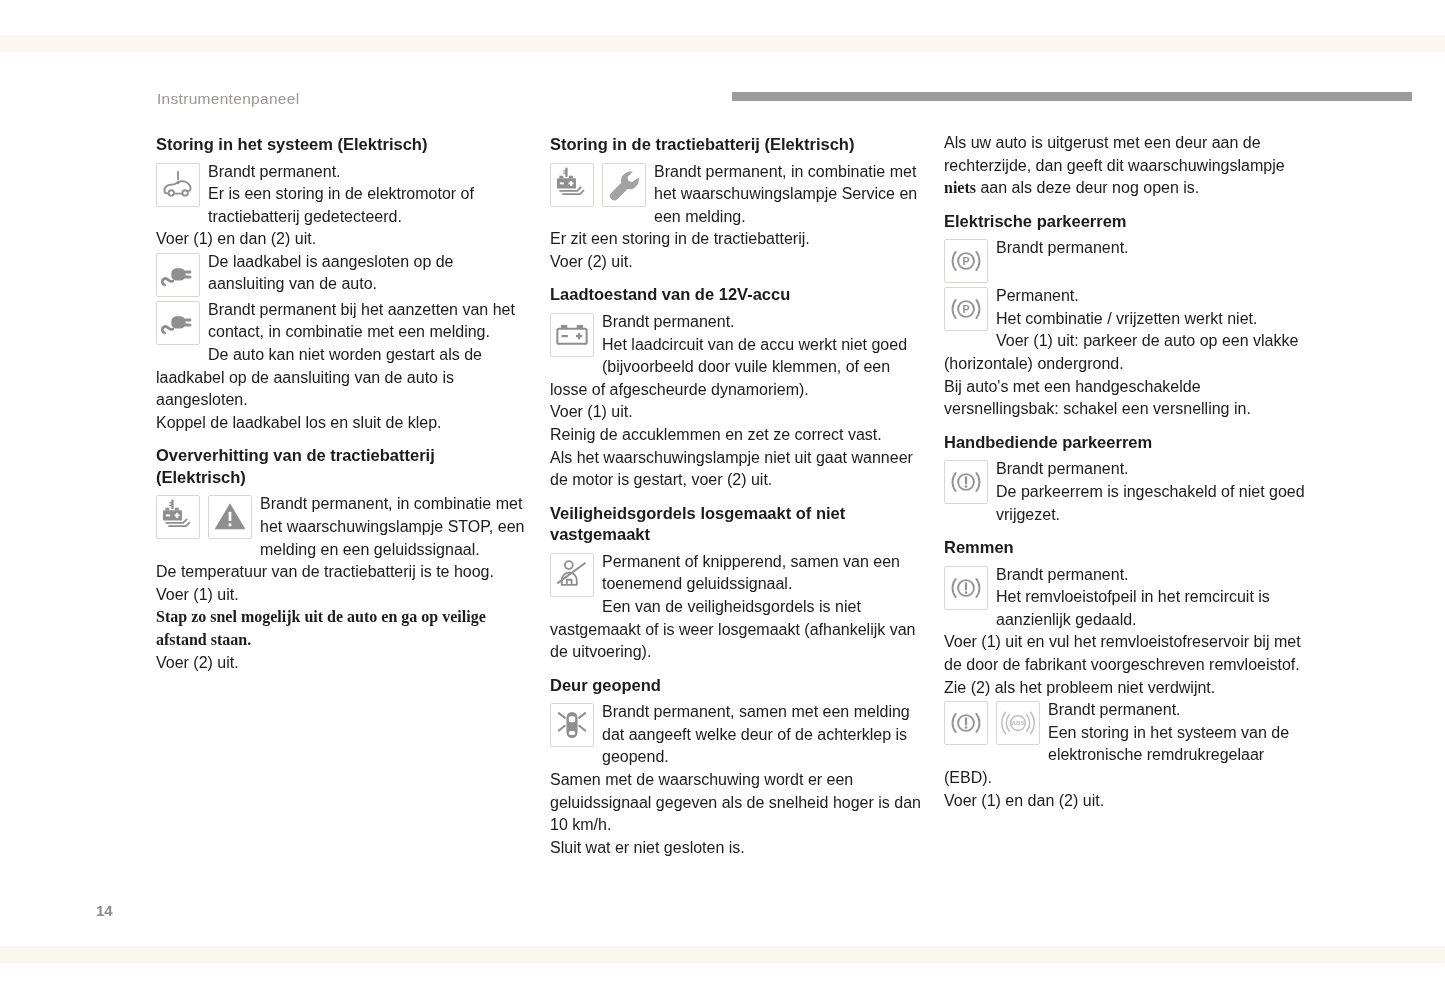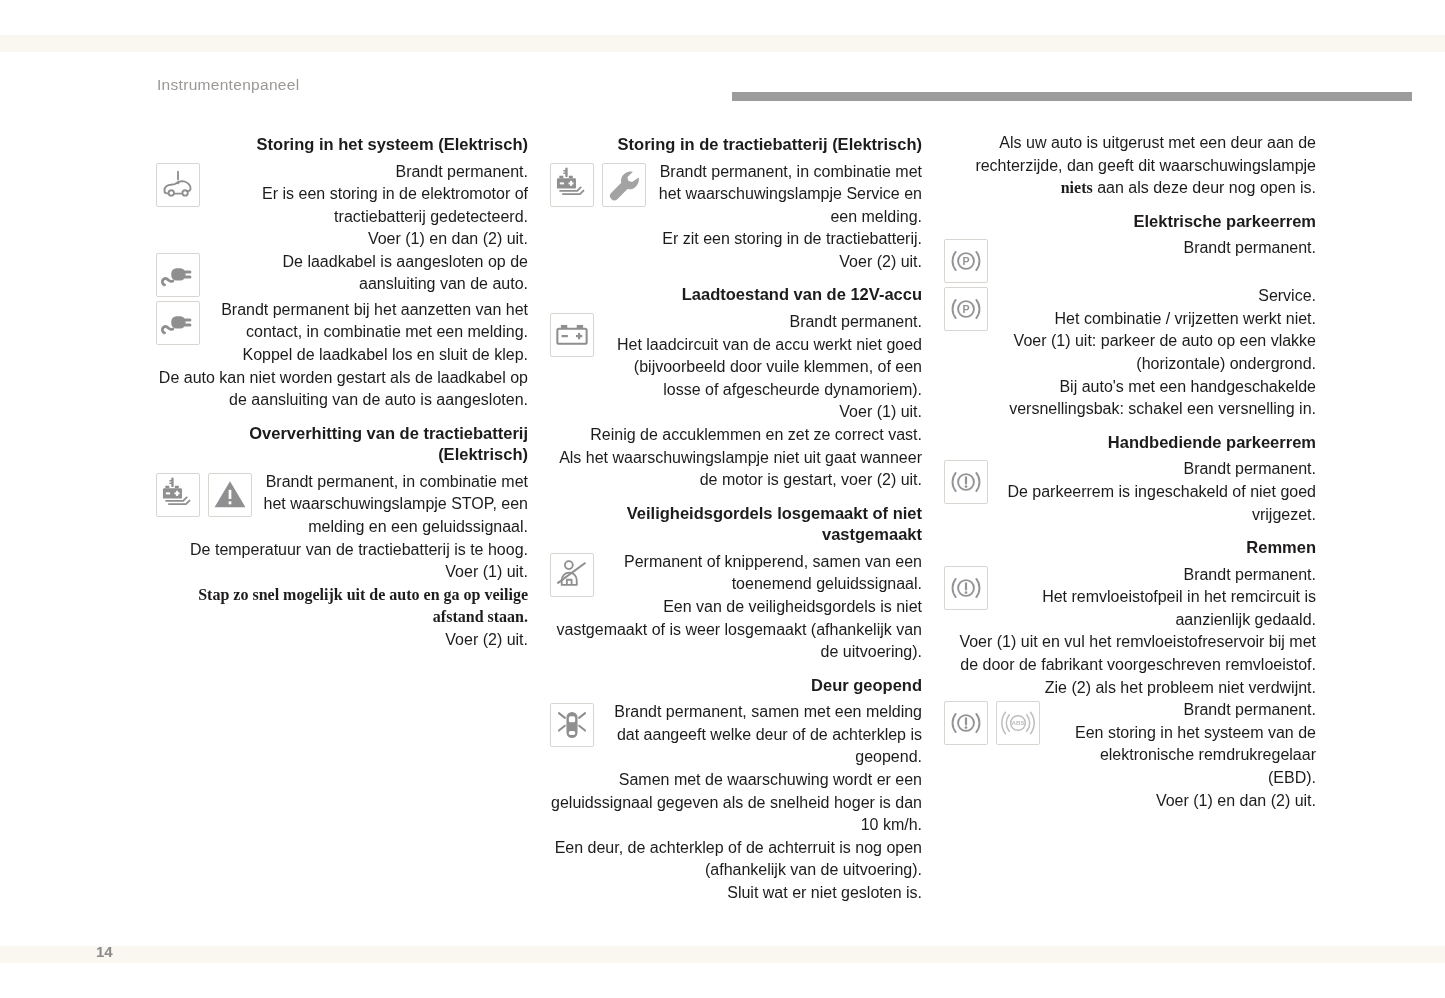--- a/index.html
+++ b/index.html
@@ -4,38 +4,38 @@
 <style>
   html,body{margin:0;padding:0;}
   body{
     width:1445px;height:998px;background:#ffffff;position:relative;overflow:hidden;
     font-family:"Liberation Sans", sans-serif;color:#1d1b1c;
     -webkit-font-smoothing:antialiased;
   }
   .band{position:absolute;left:0;right:0;height:17px;background:#faf7f1;}
   .band-top{top:35px;}
   .band-bottom{top:946px;}
-  .header-label{position:absolute;left:157px;top:76px;font-size:15.5px;color:#9b9795;letter-spacing:.3px;}
+  .header-label{position:absolute;left:157px;top:90px;font-size:15.5px;color:#9b9795;letter-spacing:.3px;}
   .header-bar{position:absolute;left:732px;top:92px;width:680px;height:9px;background:#9c9c9c;}
   .columns{position:absolute;left:156px;top:132px;display:flex;gap:22px;}
-  .column{width:372px;font-size:16px;line-height:22.6px;text-align:right;}
+  .column{width:372px;font-size:16px;line-height:22.6px;}
   .sec-h{font-weight:bold;font-size:16.5px;line-height:21.5px;margin:11px 0 5px 0;}
   .column .sec-h:first-child{margin-top:2px;}
   .entry{margin:0;}
   .entry::after{content:"";display:block;clear:both;}
   .iconbox{
     float:left;width:44px;height:44px;box-sizing:border-box;
     border:1px solid #d9d5d1;border-radius:2px;background:#fff;
     display:flex;align-items:center;justify-content:center;
     margin:2px 8px 2px 0;
   }
   .iconbox svg{width:38px;height:38px;display:block;}
   .line{min-height:22.6px;}
   .b{font-weight:bold;font-family:Liberation Serif, serif;}
-  .page-number{position:absolute;left:96px;top:902px;font-size:15px;font-weight:bold;color:#8a8a8a;margin-top:41px;}
+  .page-number{position:absolute;left:96px;top:902px;font-size:15px;font-weight:bold;color:#8a8a8a;}
 </style>
 </head>
 <body>
 
 <div class="band band-top"></div>
 <div class="band band-bottom"></div>
 
 <div class="header-label">Instrumentenpaneel</div>
 <div class="header-bar"></div>
 
@@ -74,22 +74,22 @@
       <div class="entry">
         <span class="iconbox">
           <svg viewBox="0 0 48 48">
             <path d="M7 36.5c-3.2-1-3.8-5.2-1.2-7.2 2-1.4 4.2-.8 6 1 1.9 1.8 3.6 2.2 5.7 1.2" fill="none" stroke="#8f8f8f" stroke-width="3.6" stroke-linecap="round"></path>
             <rect x="15.5" y="15.5" width="18" height="15.5" rx="6.5" fill="#8f8f8f"></rect>
             <rect x="31" y="18.3" width="10" height="3.8" rx="1.9" fill="#8f8f8f"></rect>
             <rect x="31" y="24.6" width="10" height="3.8" rx="1.9" fill="#8f8f8f"></rect>
           </svg>
         </span>
         <div class="line"><span>Brandt permanent bij het aanzetten van het contact, in combinatie met een melding.</span></div>
+        <div class="line"><span>De auto kan niet worden gestart als de laadkabel op de aansluiting van de auto is aangesloten.</span></div>
         <div class="line"><span>Koppel de laadkabel los en sluit de klep.</span></div>
-        <div class="line"><span>De auto kan niet worden gestart als de laadkabel op de aansluiting van de auto is aangesloten.</span></div>
       </div>
       <div class="sec-h">Oververhitting van de tractiebatterij (Elektrisch)</div>
       <div class="entry">
         <span class="iconbox">
           <svg viewBox="0 0 48 48">
             <g fill="#8f8f8f">
               <rect x="5" y="15.5" width="24" height="13" rx="1.5"></rect>
               <rect x="8" y="12.3" width="5" height="3.2"></rect>
               <rect x="20" y="12.3" width="5" height="3.2"></rect>
             </g>
@@ -193,21 +193,20 @@
             <g stroke="#8f8f8f" stroke-width="2.6" stroke-linecap="round" fill="none">
               <path d="M15 15 7.5 9"></path>
               <path d="M15 25l-7.5 6"></path>
               <path d="M33 15l7.5-6"></path>
               <path d="M33 25l7.5 6"></path>
             </g>
           </svg>
         </span>
         <div class="line"><span>Brandt permanent, samen met een melding dat aangeeft welke deur of de achterklep is geopend.</span></div>
         <div class="line"><span>Samen met de waarschuwing wordt er een geluidssignaal gegeven als de snelheid hoger is dan 10 km/h.</span></div>
-        <div class="line"><span>Een deur, de achterklep of de achterruit is nog open (afhankelijk van de uitvoering).</span></div>
         <div class="line"><span>Sluit wat er niet gesloten is.</span></div>
       </div>
     </div>
     <div class="column">
       <div class="entry">
         <div class="line"><span>Als uw auto is uitgerust met een deur aan de rechterzijde, dan geeft dit waarschuwingslampje </span><span class="b">niets</span><span> aan als deze deur nog open is.</span></div>
       </div>
       <div class="sec-h">Elektrische parkeerrem</div>
       <div class="entry">
         <span class="iconbox">
@@ -226,21 +225,21 @@
         <span class="iconbox">
           <svg viewBox="0 0 48 48">
             <g fill="none" stroke="#949494" stroke-width="2.4" stroke-linecap="round">
               <circle cx="24" cy="24" r="10"></circle>
               <path d="M11 12.5a18.5 18.5 0 0 0 0 23"></path>
               <path d="M37 12.5a18.5 18.5 0 0 1 0 23"></path>
             </g>
             <text x="24" y="29" font-size="13.5" font-weight="bold" fill="#949494" text-anchor="middle" font-family="Liberation Sans, sans-serif">P</text>
           </svg>
         </span>
-        <div class="line"><span>Service.</span></div>
+        <div class="line"><span>Permanent.</span></div>
         <div class="line"><span>Het combinatie / vrijzetten werkt niet.</span></div>
         <div class="line"><span>Voer (1) uit: parkeer de auto op een vlakke (horizontale) ondergrond.</span></div>
         <div class="line"><span>Bij auto's met een handgeschakelde versnellingsbak: schakel een versnelling in.</span></div>
       </div>
       <div class="sec-h">Handbediende parkeerrem</div>
       <div class="entry">
         <span class="iconbox">
           <svg viewBox="0 0 48 48">
             <g fill="none" stroke="#949494" stroke-width="2.4" stroke-linecap="round">
               <circle cx="24" cy="24" r="10"></circle>

